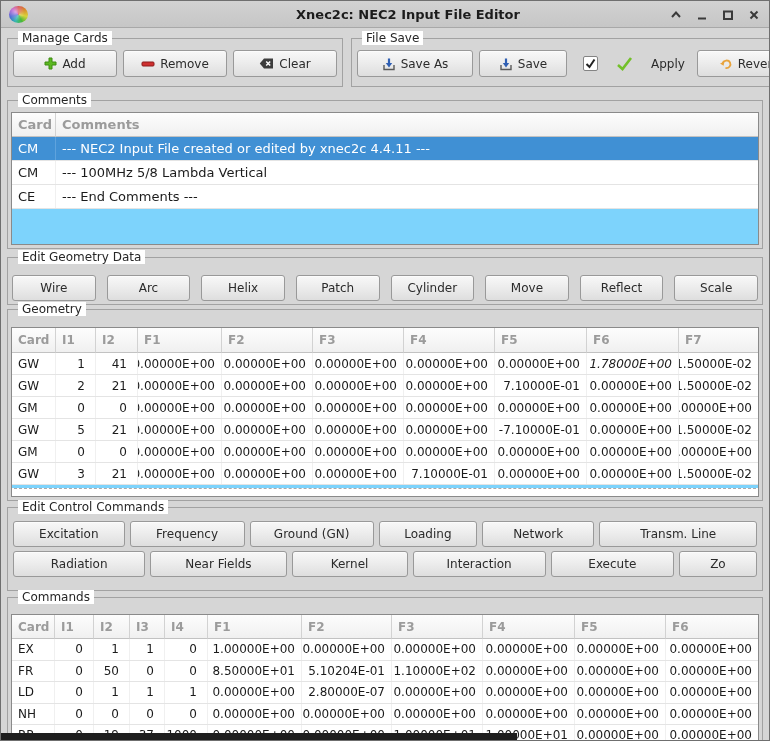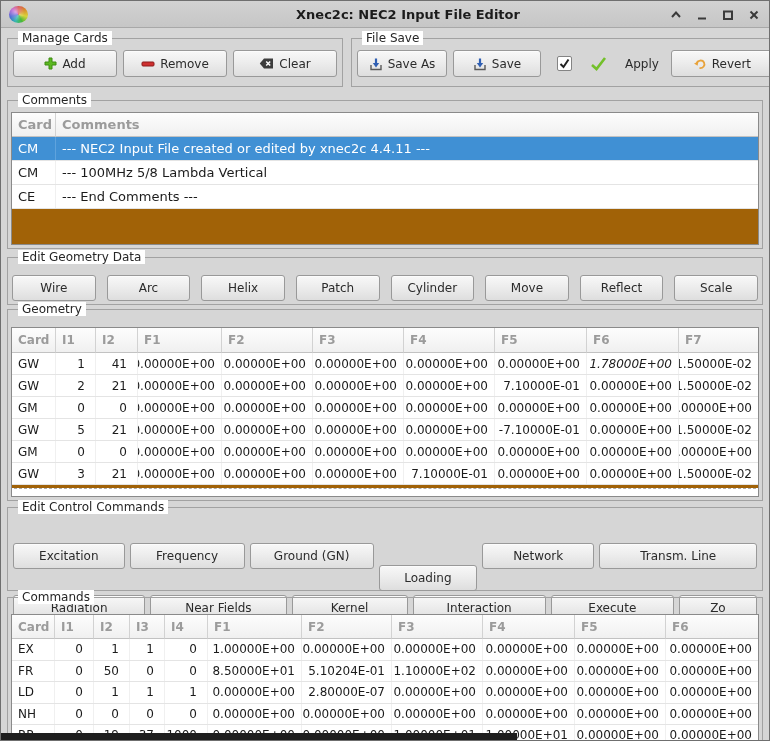--- a/index.html
+++ b/index.html
@@ -47,31 +47,31 @@
   .gbtn {
     height:27px; border:1px solid #999; border-radius:3px;
     background:linear-gradient(#f8f8f8,#ededed 45%,#dedede);
     box-shadow:0 1px 0 rgba(255,255,255,.6) inset;
     font-family:inherit; font-size:12px; color:#2b2b2b;
     display:flex; align-items:center; justify-content:center; gap:5px;
     padding:0 8px; cursor:default; white-space:nowrap;
   }
   .btn-strip .gbtn { flex:1; }
   .frame-filesave .btn-strip .gbtn { flex:0 0 auto; }
-  .btn-saveas { width:90px; } .btn-save { width:88px; } .btn-revert { width:102px; margin-right:2px; }
+  .btn-saveas { width:116px; } .btn-save { width:88px; } .btn-revert { width:102px; margin-right:2px; }
   .apply-group { display:flex; align-items:center; gap:18px; margin-left:10px; }
   .spacer { flex:1; }
   .checkbox {
     width:15px; height:15px; background:#fff; border:1px solid #848484; border-radius:2px;
     display:flex; align-items:center; justify-content:center;
   }
   .apply-label { font-size:12px; color:#2b2b2b; }
   
   .tbl {
-    background:#a16207; border:1px solid #8a8a8a; margin:0 3px; overflow:hidden;
+    background:#7dd3fc; border:1px solid #8a8a8a; margin:0 3px; overflow:hidden;
     font-size:12px; color:#1b1b1b;
   }
   .tbl-header { display:flex; }
   .hcell {
     background:linear-gradient(#fdfdfd,#f0f0f0);
     border-right:1px solid #d2d2d2; border-bottom:1px solid #c2c2c2;
     color:#9b9b9b; font-weight:bold; padding:0 6px; display:flex; align-items:center;
     overflow:hidden; white-space:nowrap;
   }
   .hcell:last-child { border-right:none; }
@@ -345,21 +345,21 @@
         </div>
       </div>
   </div>
 
   <div class="frame frame-editctl">
     <span class="frame-label">Edit Control Commands</span>
     <div class="btn-strip" id="ctl-row1" style="gap:5px;">
         <button class="gbtn" style="flex: 112 1 0px;">Excitation</button>
         <button class="gbtn" style="flex: 116 1 0px;">Frequency</button>
         <button class="gbtn" style="flex: 127 1 0px;">Ground (GN)</button>
-        <button class="gbtn" style="flex: 96 1 0px; margin-top: 44px;">Loading</button>
+        <button class="gbtn" style="flex: 96 1 0px;">Loading</button>
         <button class="gbtn" style="flex: 113 1 0px;">Network</button>
         <button class="gbtn" style="flex: 167 1 0px;">Transm. Line</button>
       </div>
     <div class="btn-strip" id="ctl-row2" style="gap:5px;">
         <button class="gbtn" style="flex: 112 1 0px;">Radiation</button>
         <button class="gbtn" style="flex: 116 1 0px;">Near Fields</button>
         <button class="gbtn" style="flex: 96 1 0px;">Kernel</button>
         <button class="gbtn" style="flex: 113 1 0px;">Interaction</button>
         <button class="gbtn" style="flex: 103 1 0px;">Execute</button>
         <button class="gbtn" style="flex: 59 1 0px;">Zo</button>

